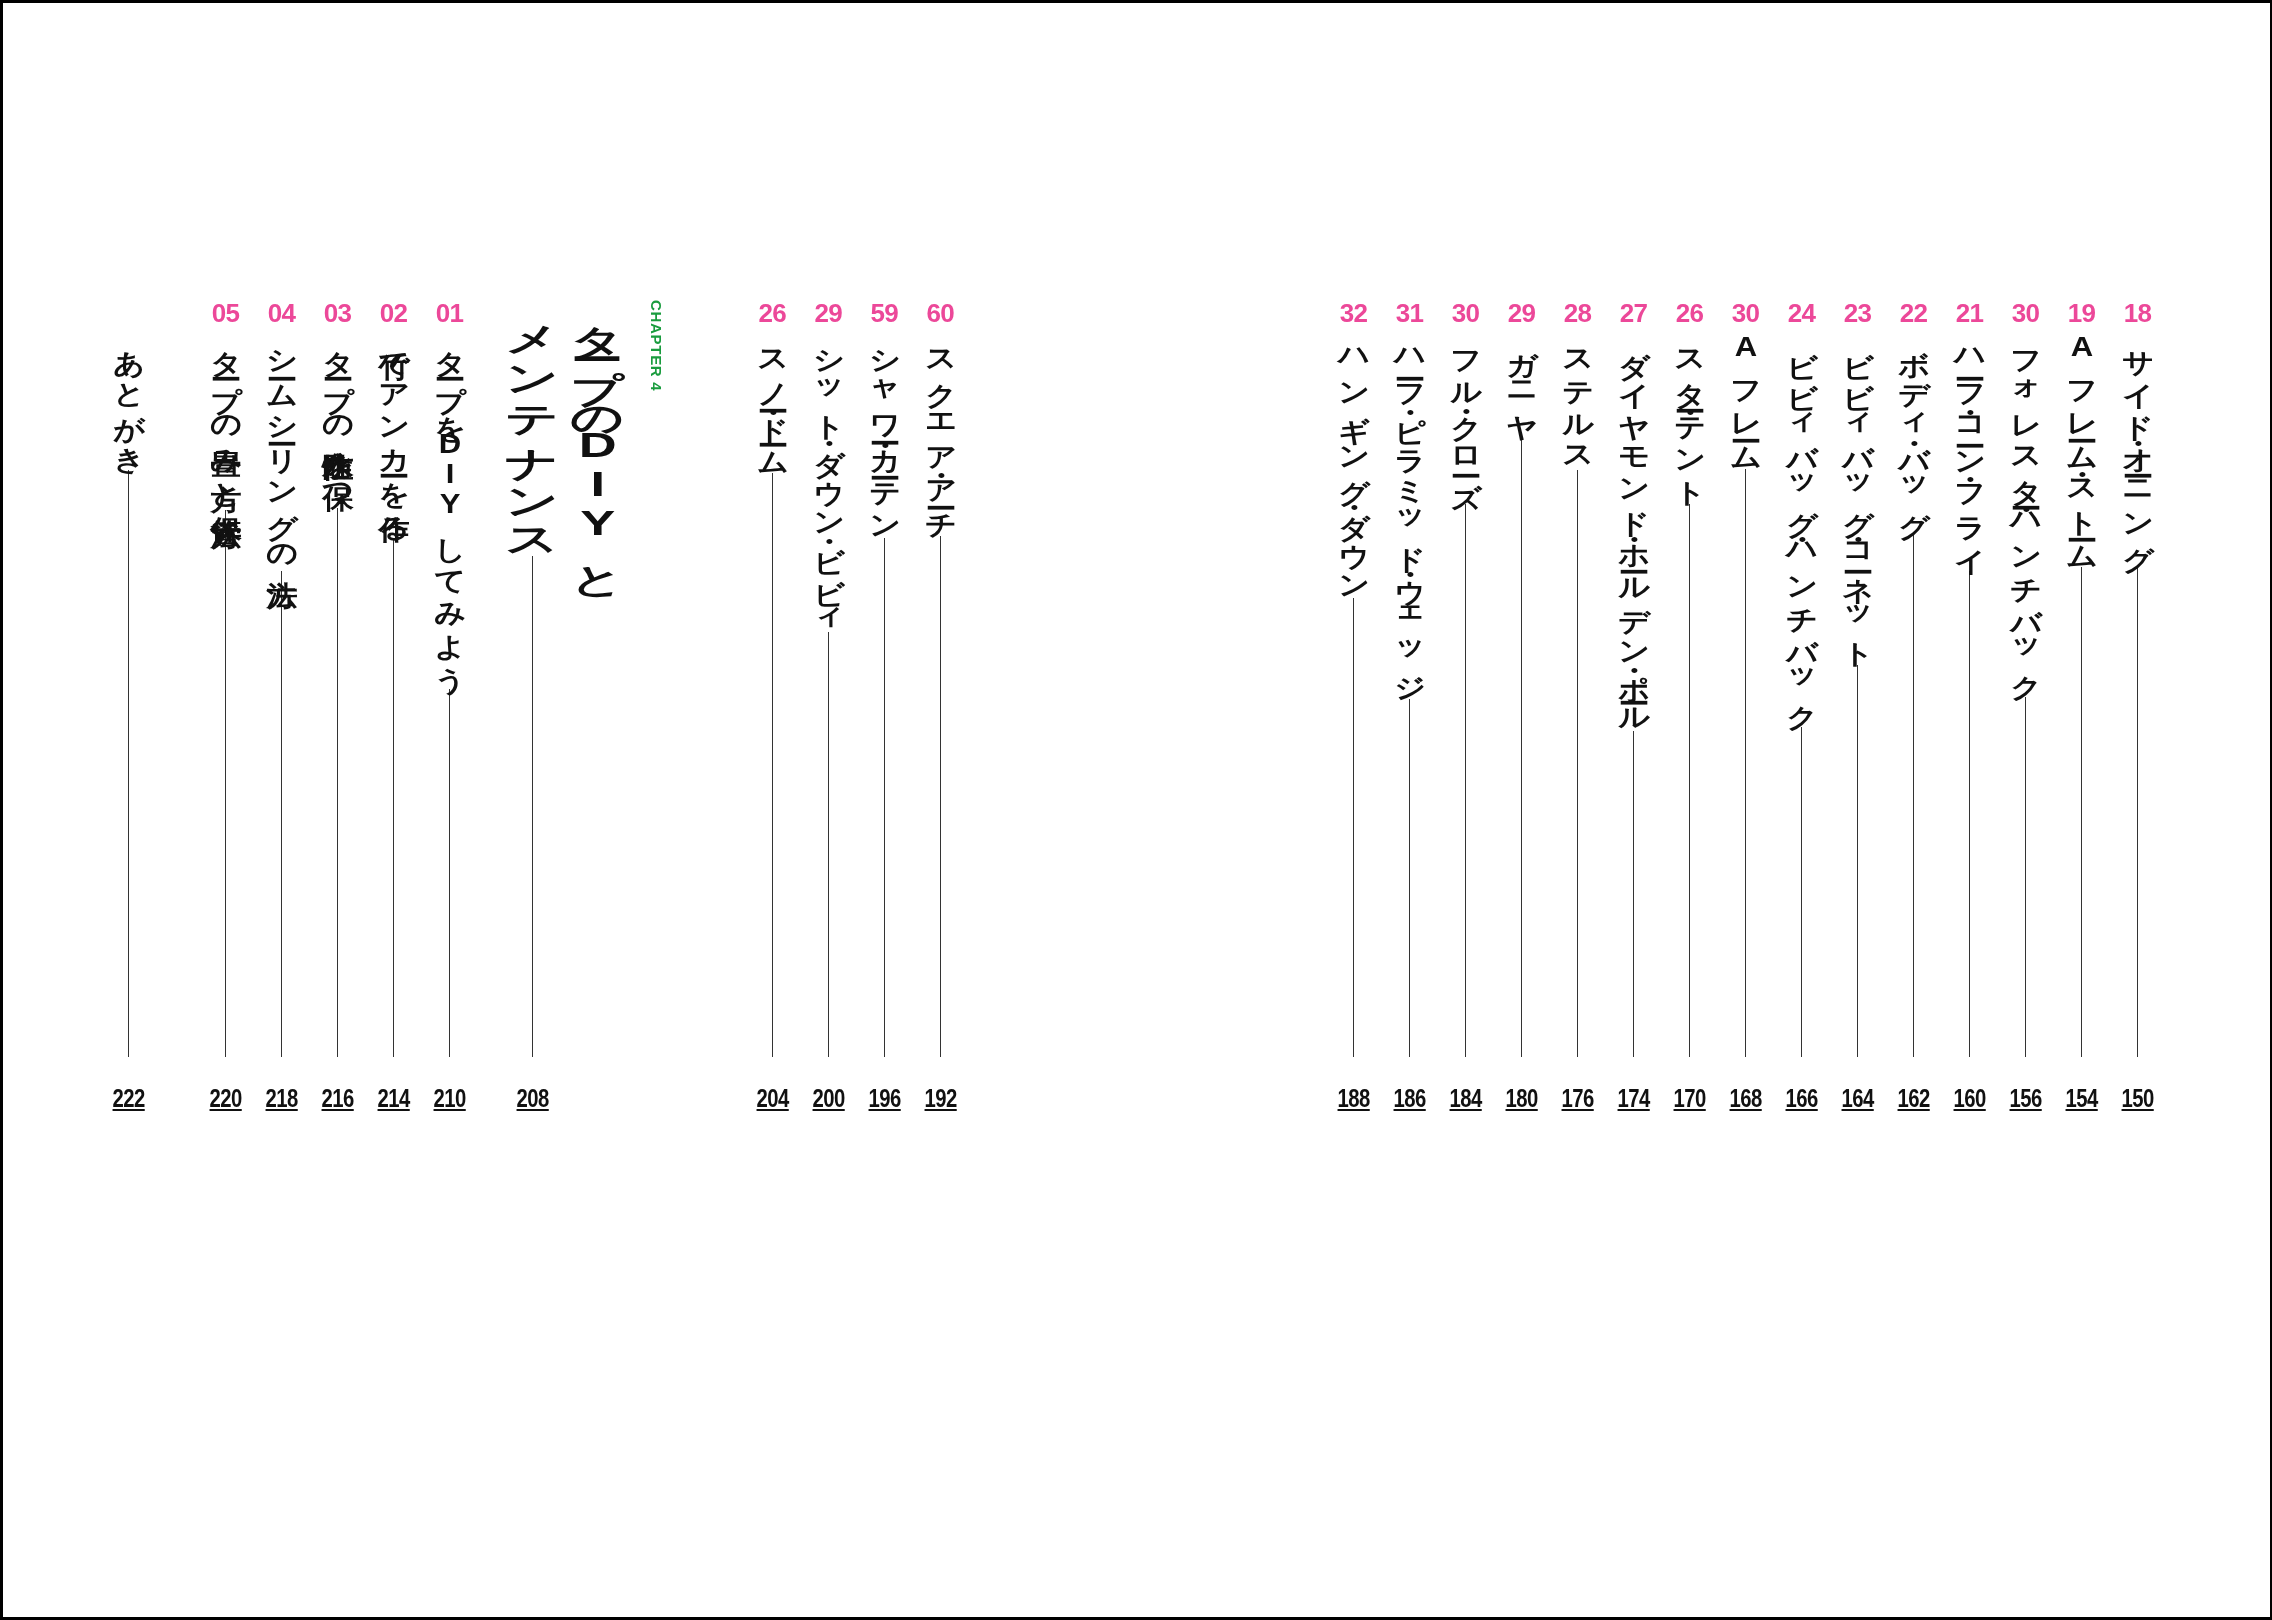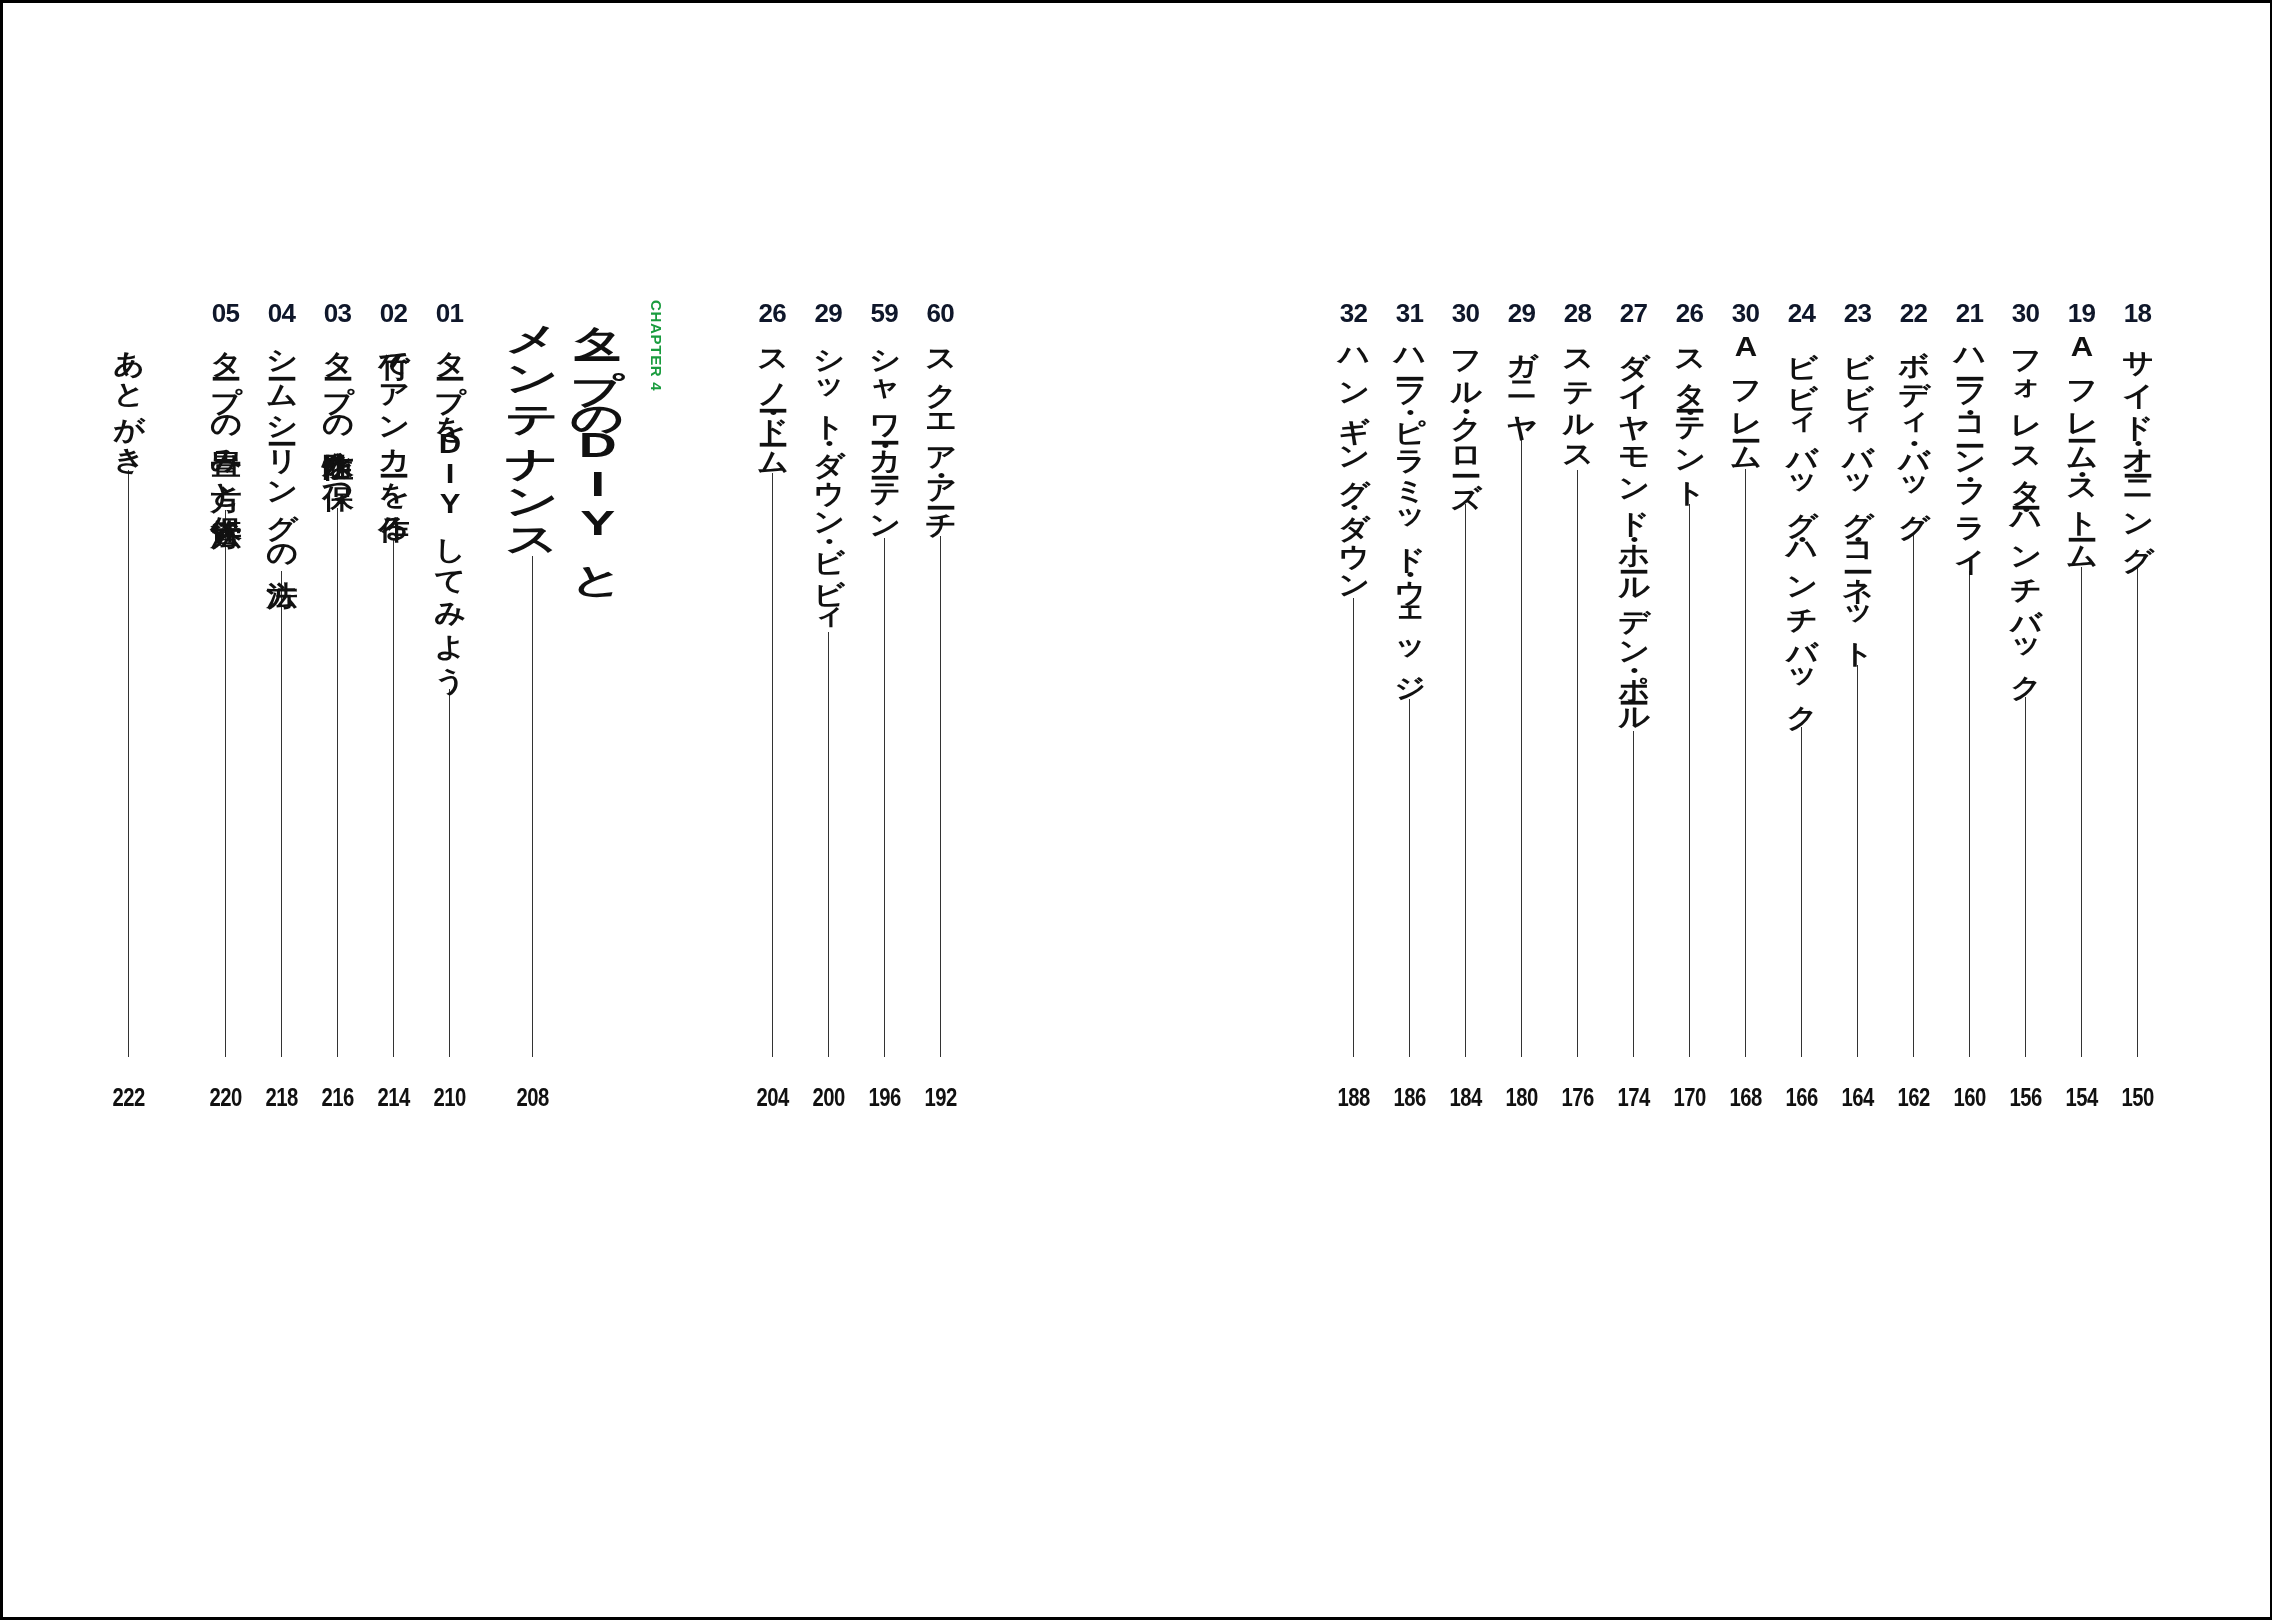--- a/index.html
+++ b/index.html
@@ -34,21 +34,21 @@
     flex: 0 0 auto;
   }
 
   .num {
     height: 27px;
     line-height: 27px;
     margin-bottom: 5.2px;
     font-size: 26px;
     font-weight: 700;
     letter-spacing: -0.7px;
-    color: #0f172a;
+    color: #ec4899;
     text-align: center;
     white-space: nowrap;
   }
 
   .vtext {
     writing-mode: vertical-rl;
     text-orientation: mixed;
   }
   .jp { font-weight: 700; color: #111; }
   .entry-title {
@@ -66,22 +66,23 @@
     background: #333333;
     flex: 1 1 auto;
     min-height: 19.6px;
     margin-top: 9px;
   }
 
   .page-num {
     height: 29px;
     margin-top: 26px;
     display: flex;
-    align-items: center;
+    align-items: flex-start;
     justify-content: center;
+    text-decoration: underline;
   }
   .pn {
     display: inline-block;
     font-size: 26px;
     font-weight: 600;
     letter-spacing: -0.7px;
     transform: scaleX(0.78);
     white-space: nowrap;
   }
 

